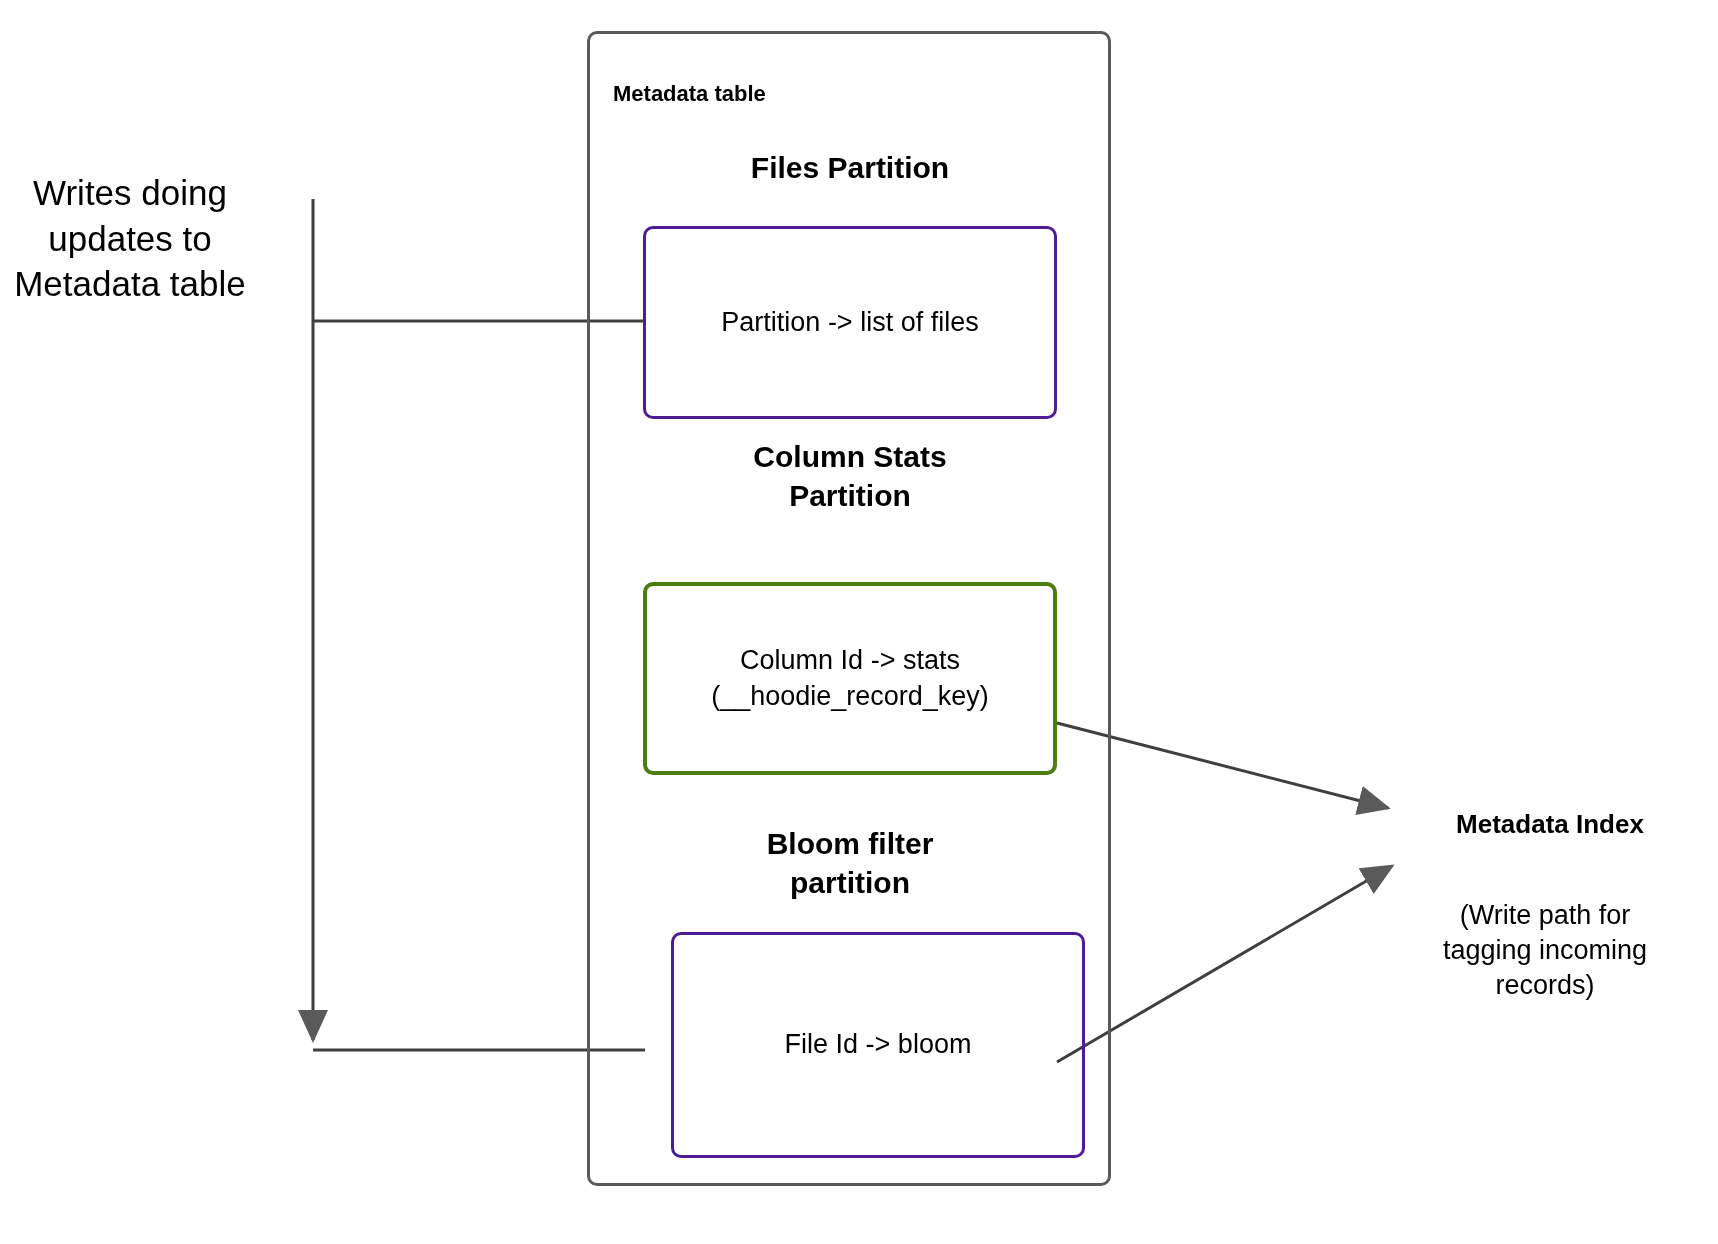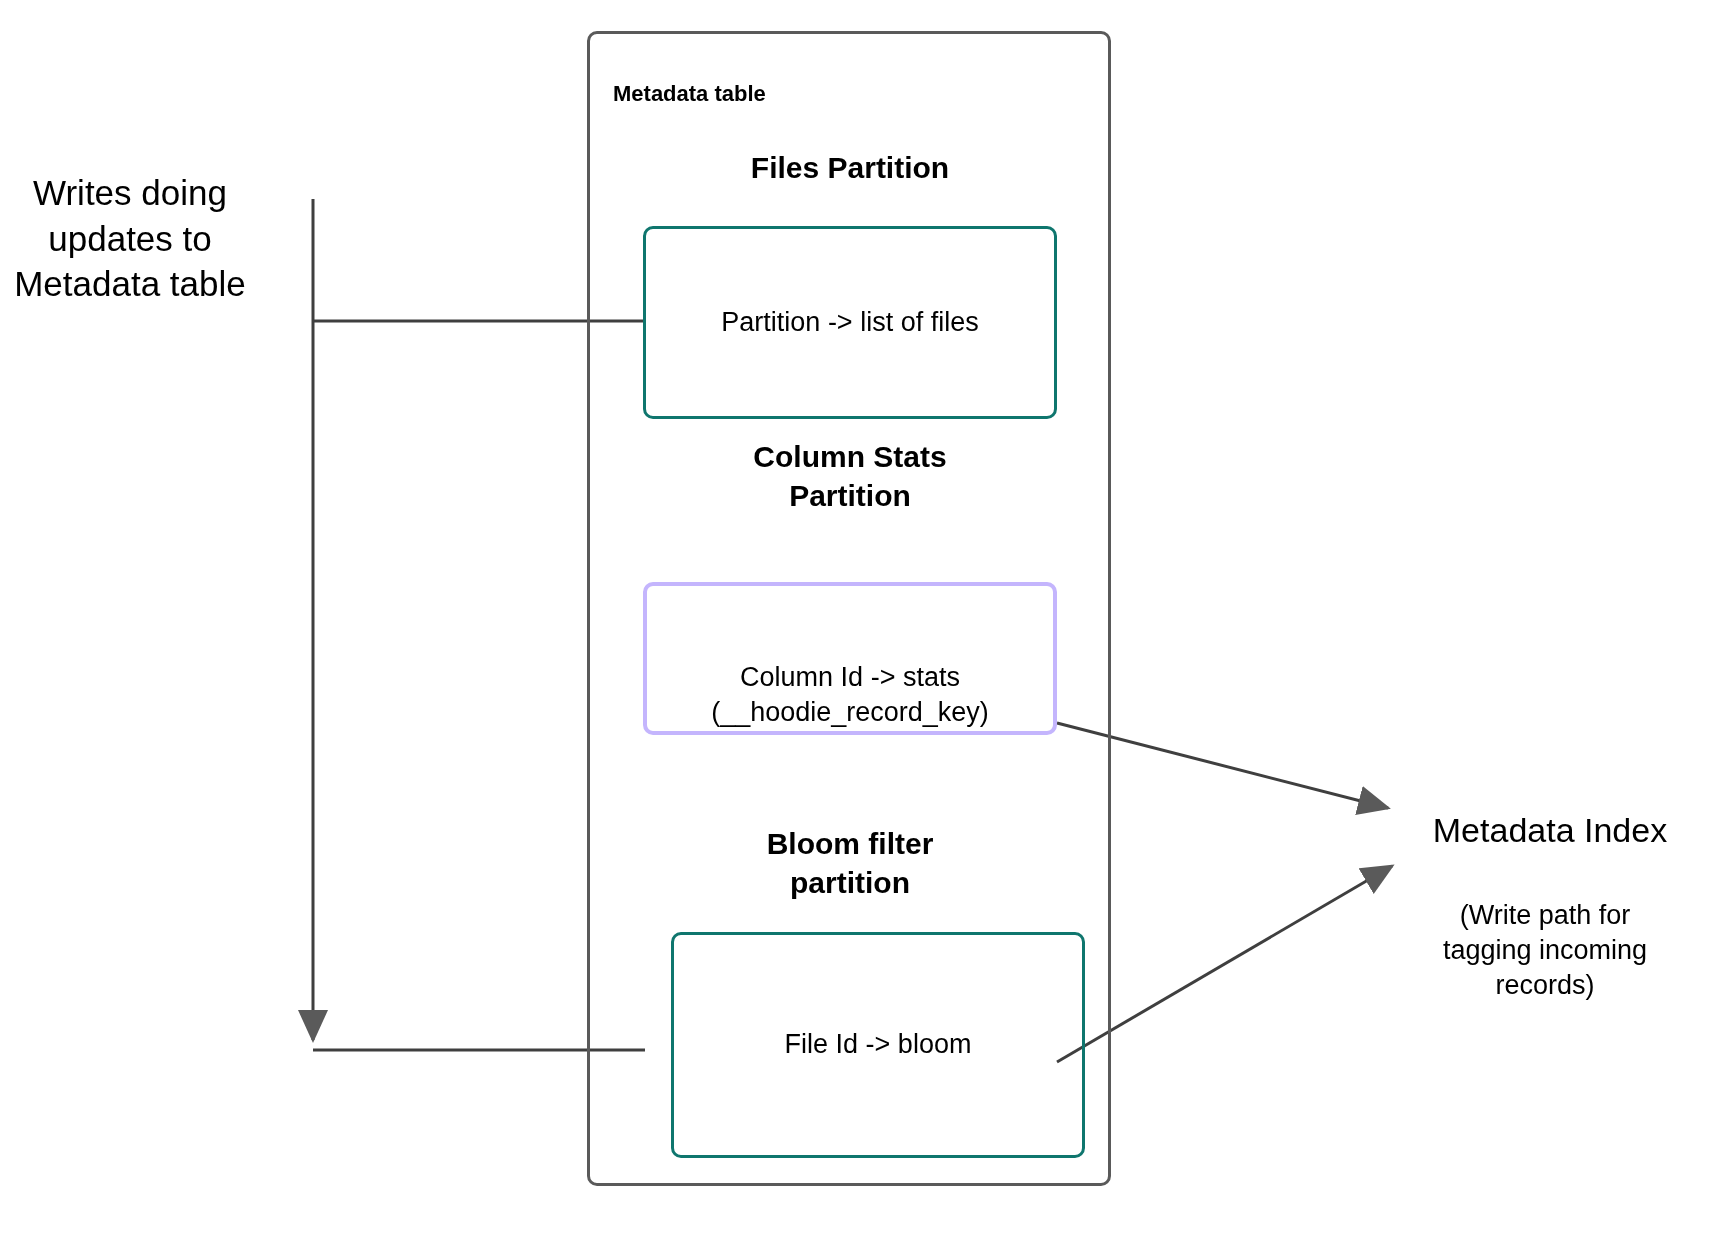--- a/index.html
+++ b/index.html
@@ -68,52 +68,51 @@
   }
   #files-partition-heading { left: 643px; top: 148px; }
   #column-stats-partition-heading { left: 643px; top: 437px; }
   #bloom-filter-partition-heading { left: 643px; top: 824px; }
 
   
   .inner-box {
     position: absolute;
     left: 643px;
     width: 414px;
-    border: 3px solid #0f766e;
+    border: 3px solid #4c1d95;
     border-radius: 10px;
     box-sizing: border-box;
     display: flex;
     align-items: center;
     justify-content: center;
     background: transparent;
   }
   #files-partition-box { top: 226px; height: 193px; }
   #column-stats-partition-box {
     top: 582px;
-    height: 153px;
-    border: 4px solid #c4b5fd;
-    align-items: flex-end;
+    height: 193px;
+    border: 4px solid #4d7c0f;
   }
   #bloom-filter-partition-box { top: 932px; height: 226px; margin-left: 28px; }
   .inner-box-text {
     position: static;
     font-size: 27px;
     line-height: 1.32;
     text-align: center;
     color: #000000;
     width: 100%;
   }
 
   
   #metadata-index-title {
     left: 1400px;
     top: 808px;
     width: 300px;
-    font-size: 34px;
-    font-weight: normal;
+    font-size: 26px;
+    font-weight: bold;
   }
   #metadata-index-caption {
     left: 1400px;
     top: 898px;
     width: 290px;
     font-size: 27px;
   }
 </style>
 </head>
 <body>

